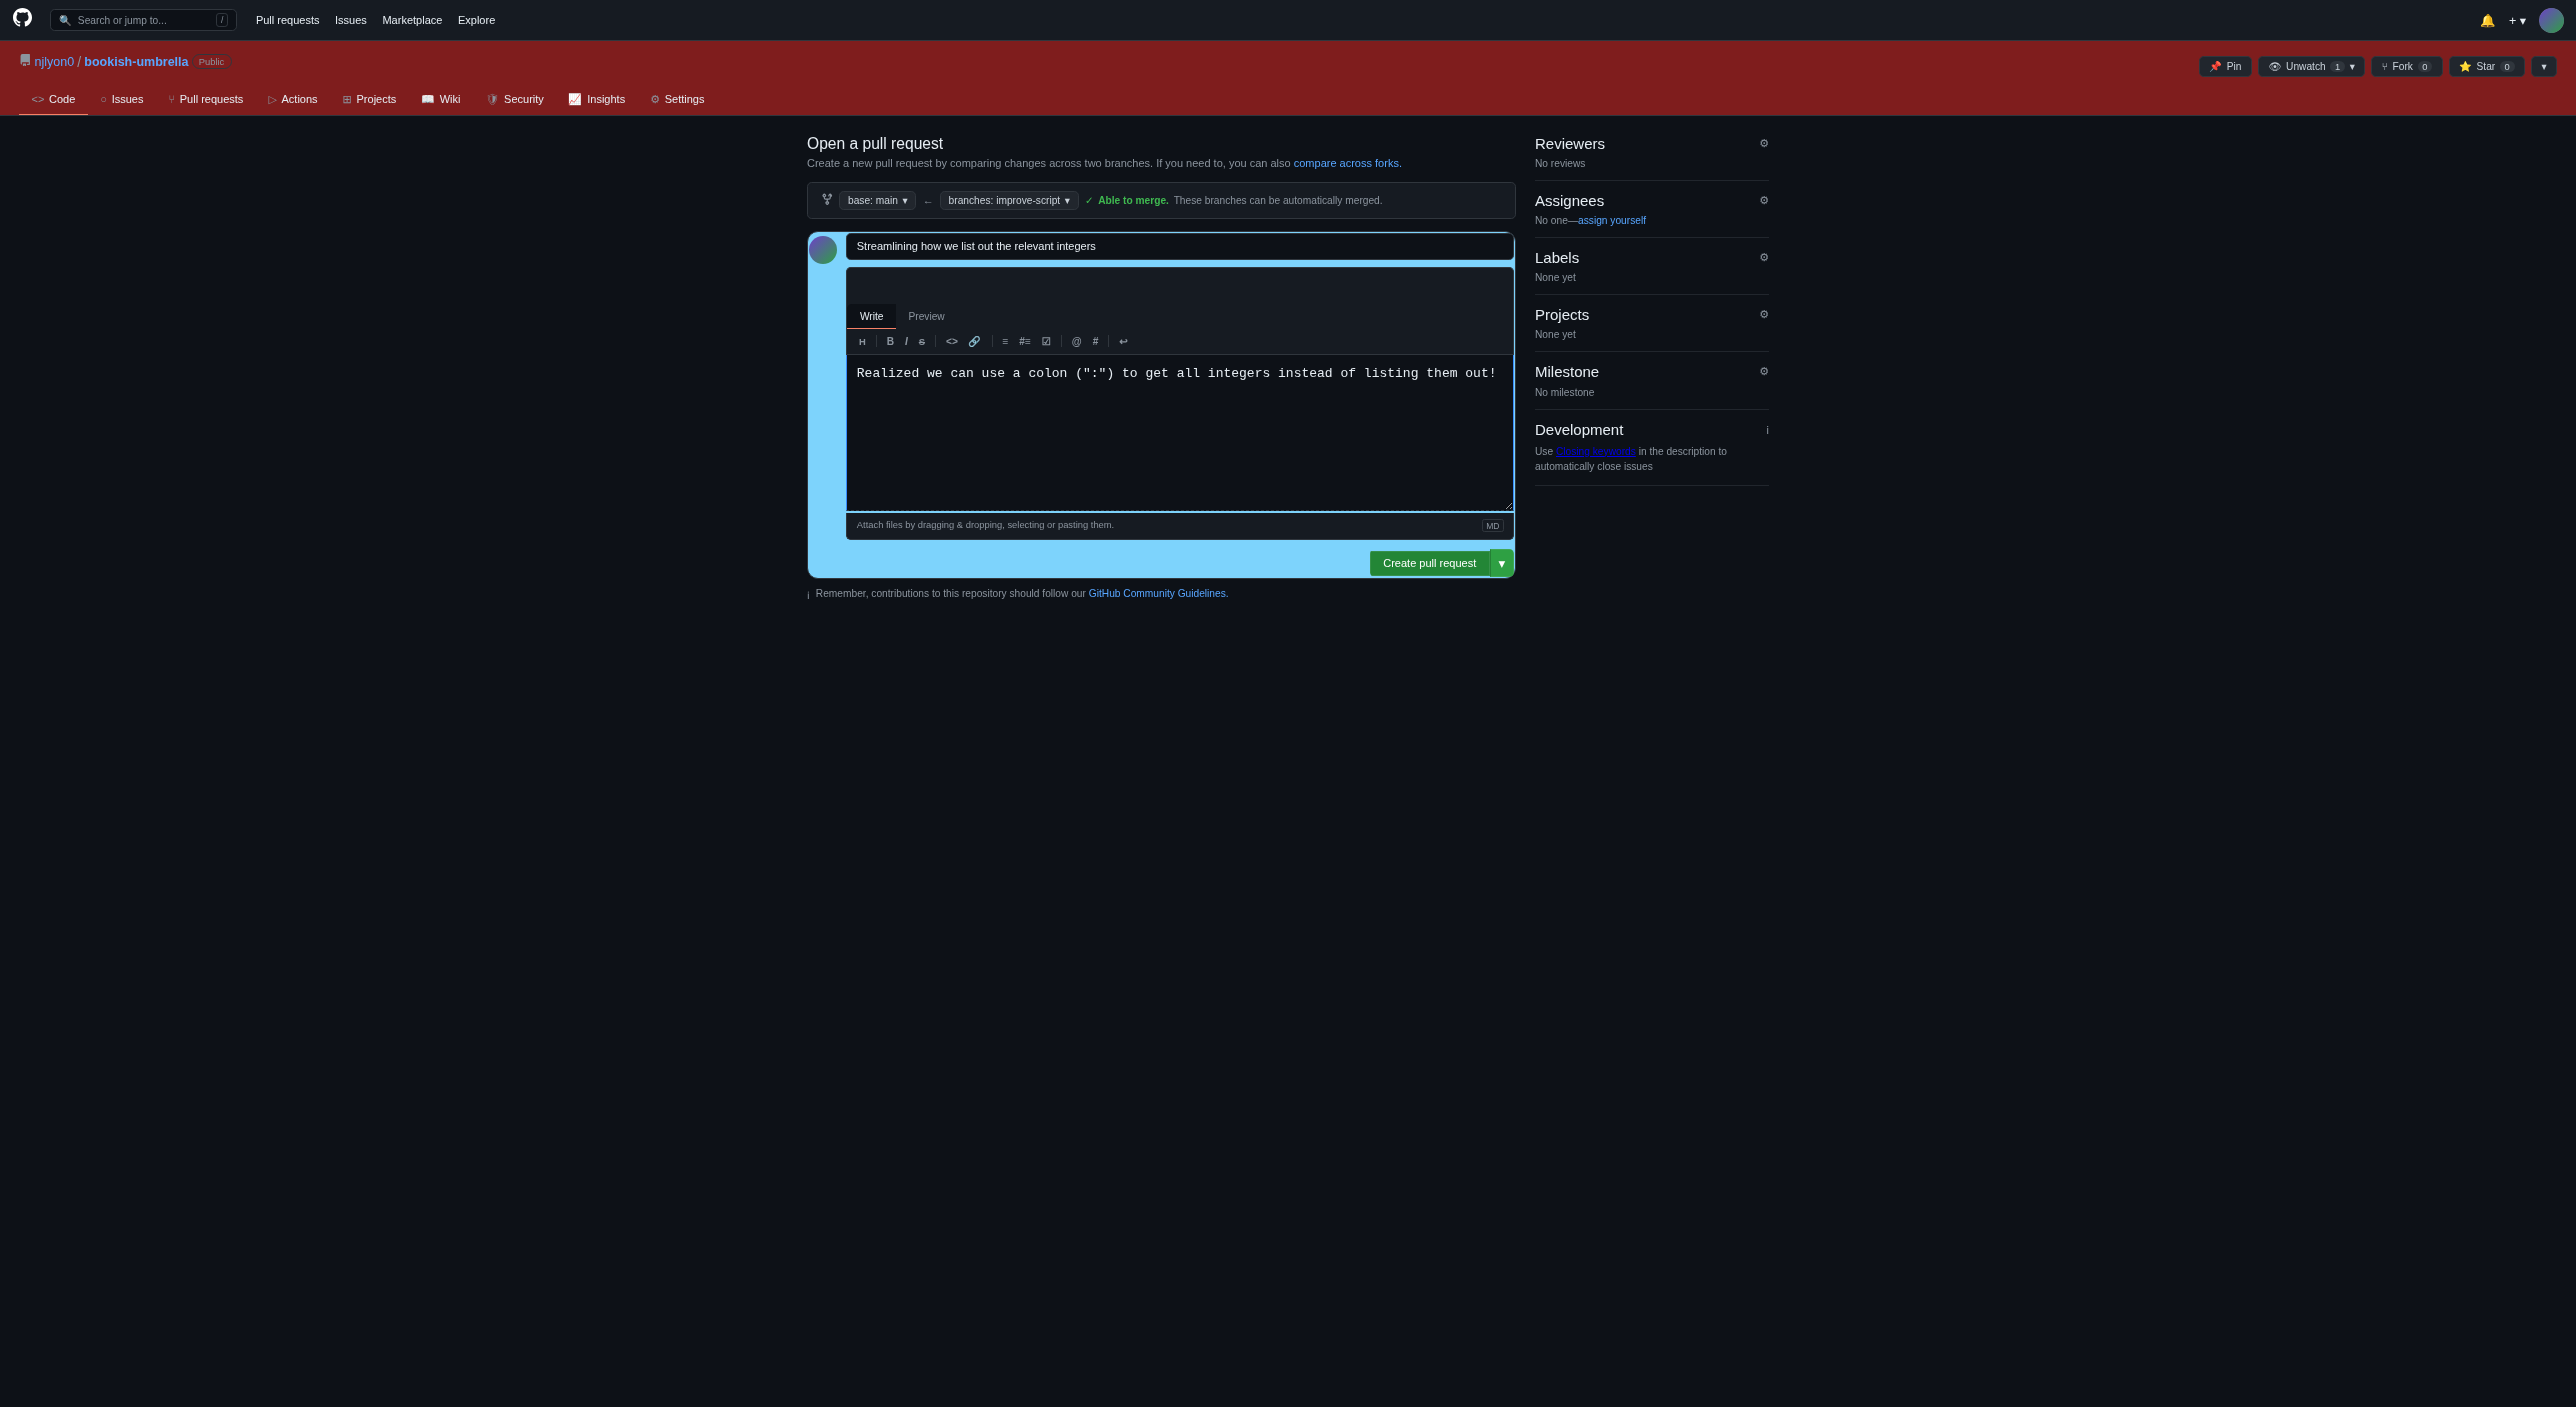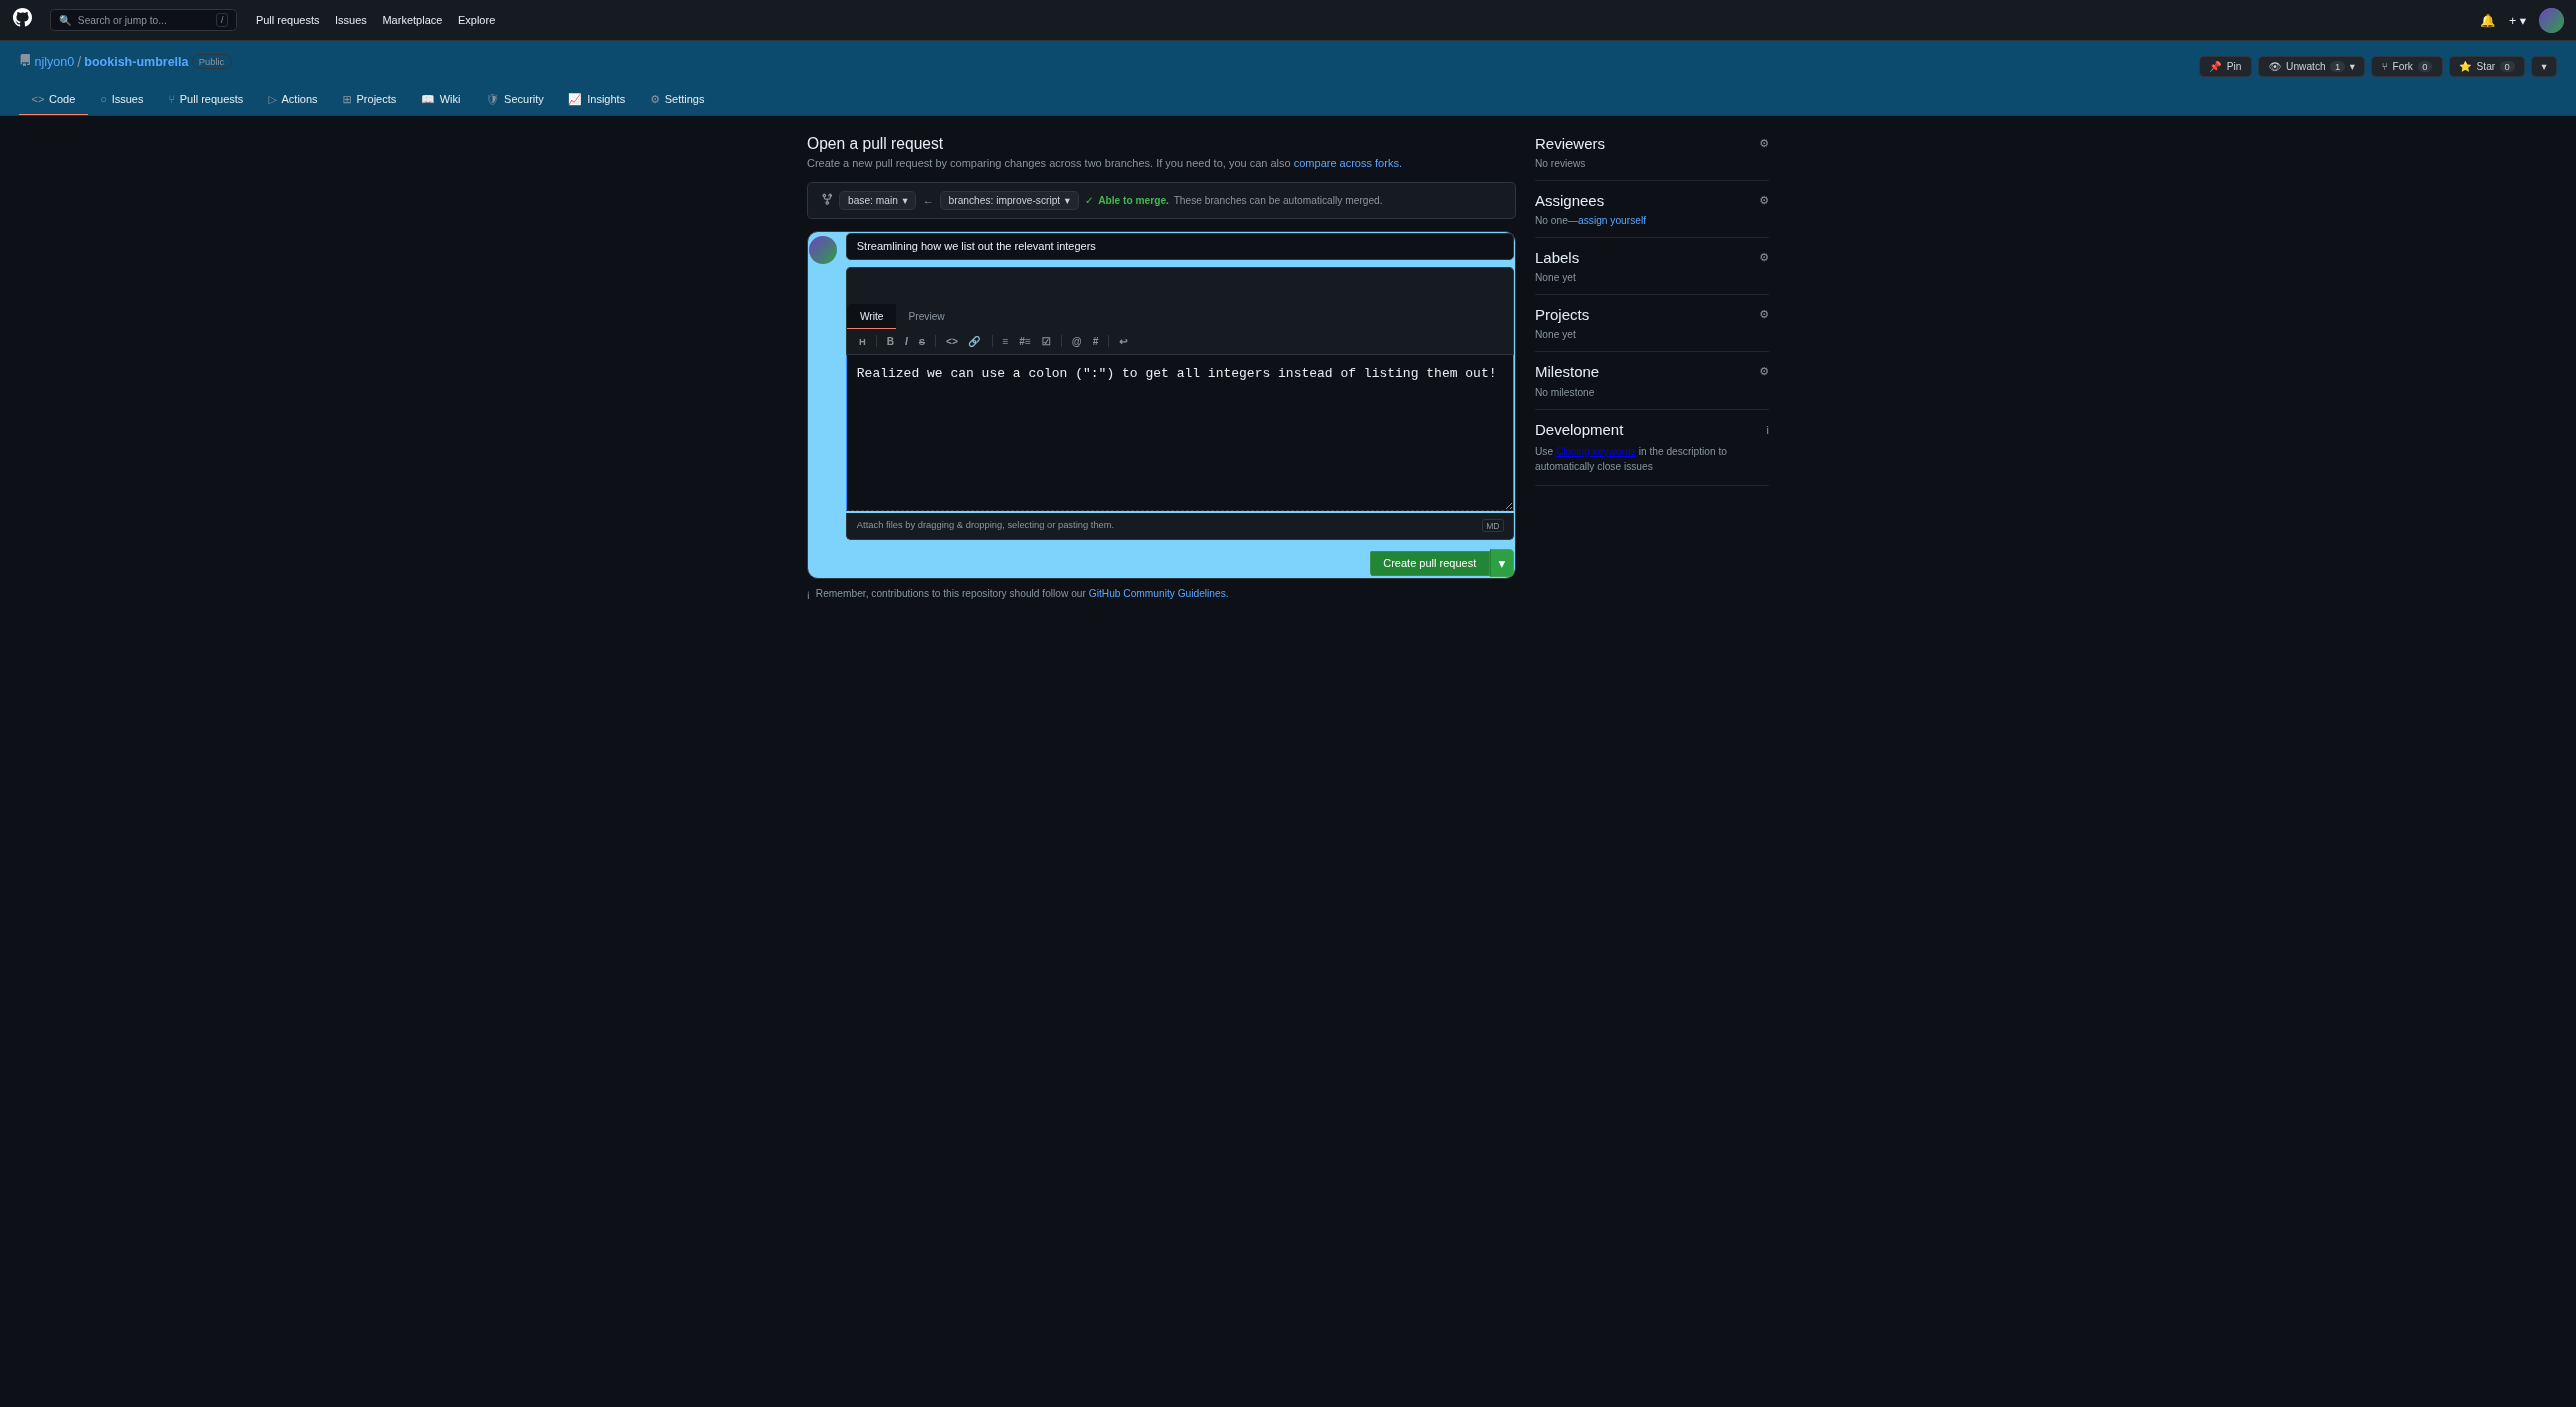--- a/index.html
+++ b/index.html
@@ -87,21 +87,21 @@
       color: #e6edf3;
       cursor: pointer;
       font-size: 12.5px;
       display: flex;
       align-items: center;
       gap: 3.1px;
     }
 
     
     .repo-header {
-      background: #0c4a6e;
+      background: #7f1d1d;
       border-bottom: 0.8px solid #30363d;
       padding: 12.5px 19px 0;
     }
     .repo-breadcrumb {
       display: flex;
       align-items: center;
       gap: 3.1px;
       margin-bottom: 9.4px;
     }
     .repo-icon { color: #8b949e; font-size: 12.5px; }

